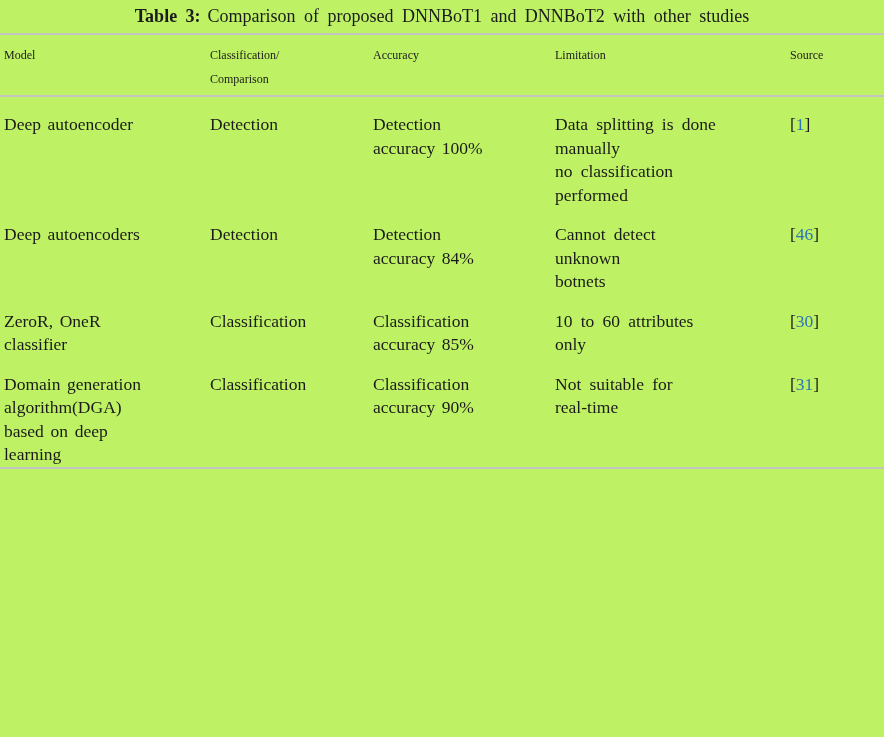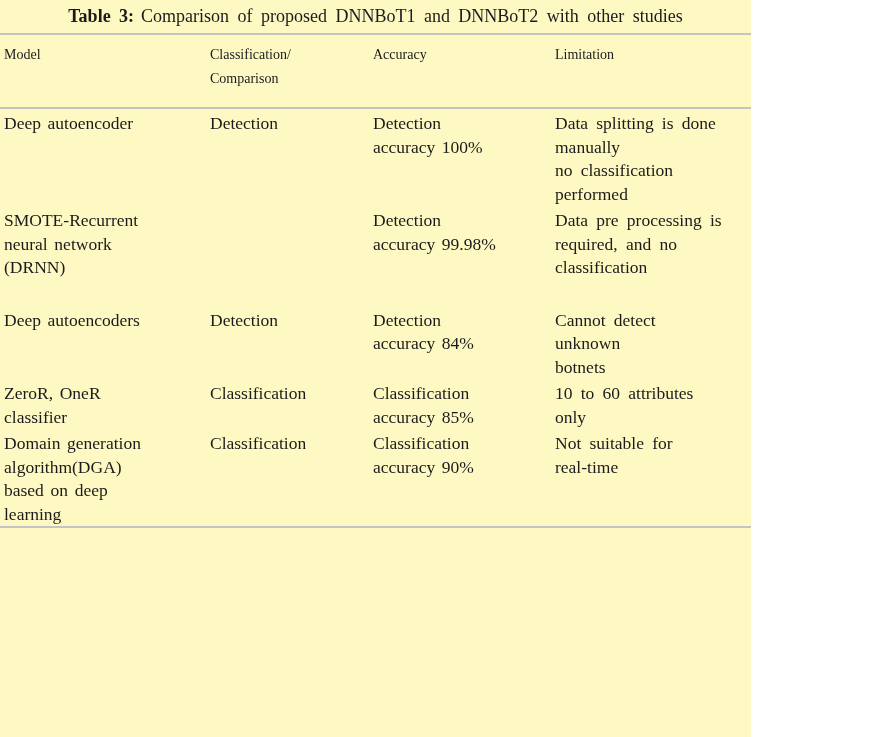--- a/index.html
+++ b/index.html
@@ -2,50 +2,50 @@
 <html style="--cite: #2e74b5; --ink: #1b1b1b; --rule: #c4c4c4;"><head>
 <meta charset="utf-8">
 <style>
   :root{
     --cite:#2e74b5;
     --ink:#1b1b1b;
     --rule:#c4c4c4;
   }
   html,body{margin:0;padding:0;background:#ffffff;}
   .page{
-    width:751px;height:737px;overflow:hidden;background:#fef9c3;
+    width:884px;height:737px;overflow:hidden;background:#bef264;
     font-family:"Liberation Serif","DejaVu Serif",serif;
     color:var(--ink);
     box-sizing:border-box;
   }
   .caption{
     height:33px;box-sizing:border-box;
     padding-top:5px;
     text-align:center;
     font-size:18px;line-height:22px;
     word-spacing:0.22em;
     white-space:nowrap;
   }
   .caption-label{font-weight:bold;margin-right:7px;}
   table.cmp{
     width:884px;table-layout:fixed;border-collapse:collapse;
     border-top:2px solid var(--rule);
     border-bottom:2px solid var(--rule);
   }
   thead th{
     font-weight:normal;text-align:left;vertical-align:top;
-    font-size:14px;line-height:24px;
-    padding:8px 10px 16px 4px;
+    font-size:12px;line-height:24px;
+    padding:8px 10px 4px 4px;
     white-space:pre-line;
     border-bottom:2px solid var(--rule);
   }
   tbody td{
     vertical-align:top;text-align:left;
     font-size:17.5px;line-height:23.5px;
-    padding:3px 10px 0 4px;
+    padding:16px 10px 0 4px;
     white-space:pre-line;
     word-spacing:0.13em;
     margin-top:8px;
   }
   tbody td.c-lim{word-spacing:0.22em;}
   tbody tr.gap-after td{padding-bottom:26px;}
   .cite{color:var(--cite);text-decoration:none;cursor:pointer;}
   .bracket{color:var(--ink);}
   td.c-src{white-space:nowrap;}
 </style>
@@ -84,35 +84,20 @@
 accuracy 100%</td>
     <td class="c-lim">Data splitting is done
 manually
 no classification
 performed</td>
     <td class="c-src">
       <span><span class="bracket">[</span><a class="cite">1</a><span class="bracket">]</span></span>
       
     </td>
   </tr>
-        <tr class="gap-after">
-    <td class="c-model">SMOTE-Recurrent
-neural network
-(DRNN)</td>
-    <td class="c-class"></td>
-    <td class="c-acc">Detection
-accuracy 99.98%</td>
-    <td class="c-lim">Data pre processing is
-required, and no
-classification</td>
-    <td class="c-src">
-      <span><span class="bracket">[</span><a class="cite">4</a><span class="bracket">]</span></span>
-      
-    </td>
-  </tr>
         <tr>
     <td class="c-model">Deep autoencoders</td>
     <td class="c-class">Detection</td>
     <td class="c-acc">Detection
 accuracy 84%</td>
     <td class="c-lim">Cannot detect
 unknown
 botnets</td>
     <td class="c-src">
       <span><span class="bracket">[</span><a class="cite">46</a><span class="bracket">]</span></span>

